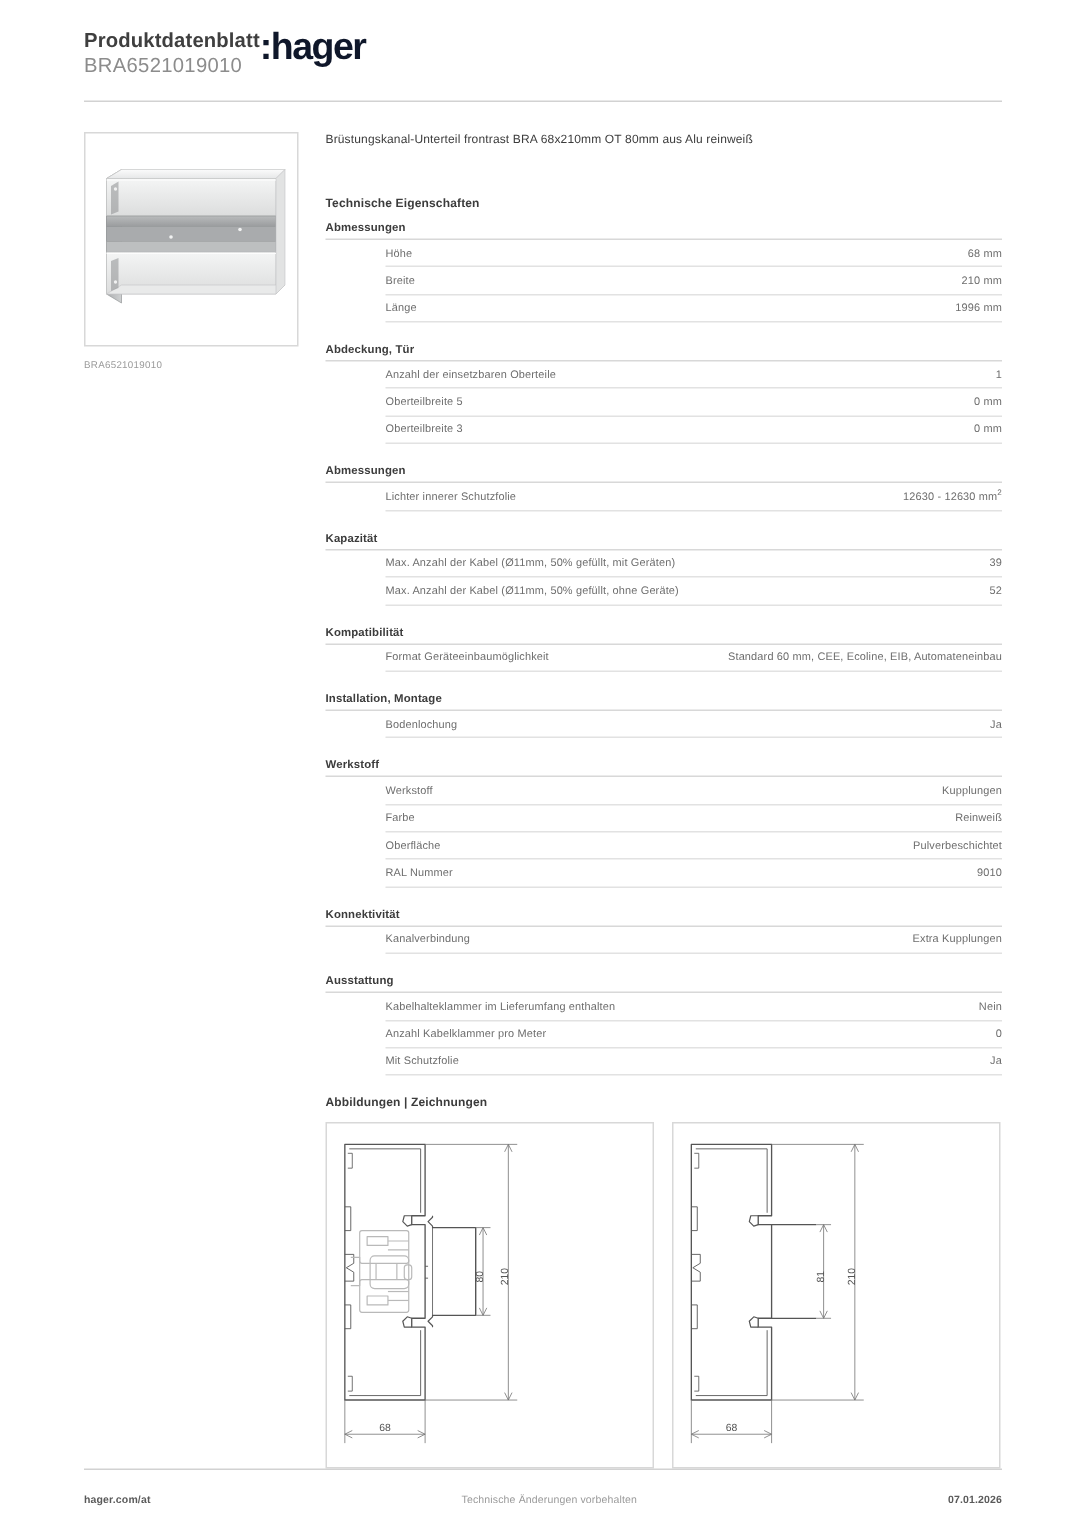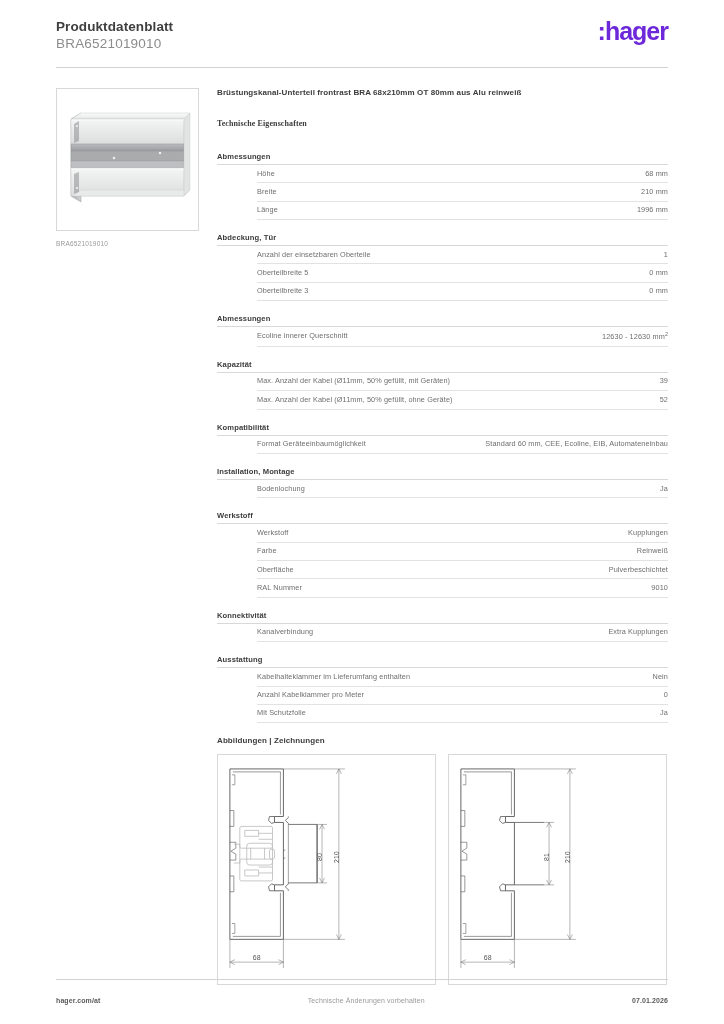--- a/index.html
+++ b/index.html
@@ -12,21 +12,21 @@
     position: relative;
     font-family: "Liberation Sans", sans-serif;
     color: #3c3c3c;
     overflow: hidden;
   }
 
   
   .header {
     position: absolute;
     left: 56px; top: 18px; width: 612px; height: 44px;
-    display: flex; align-items: flex-start; justify-content: space-between;
+    display: flex; align-items: flex-start; 
   }
   .title-block { line-height: 1.28; }
   .doc-title {
     font-size: 13.5px; font-weight: bold; color: #3f3f3f;
     letter-spacing: .1px;
   }
   .doc-subtitle {
     font-size: 13.5px; font-weight: normal; color: #8c8c8c;
     letter-spacing: .2px;
   }
@@ -46,26 +46,26 @@
     border: 1px solid #d8d8d8; background: #fff;
     position: relative; overflow: hidden;
   }
   .product-caption {
     margin-top: 9px; font-size: 6.5px; color: #9a9a9a; letter-spacing: .2px;
   }
 
   
   .spec-col { position: absolute; left: 217px; top: 88px; width: 451px; }
   .product-desc {
-    font-size: 8px; font-weight: bold; color: #3c3c3c;
-    letter-spacing: .1px; margin-bottom: 22px;
+    font-size: 8px; font-weight: normal; color: #3c3c3c;
+    letter-spacing: .1px; margin-bottom: 34px;
   }
   .section-head {
     font-size: 8px; font-weight: bold; color: #3c3c3c;
-    margin-bottom: 24px; letter-spacing: .1px; font-family: Liberation Serif, serif;
+    margin-bottom: 7px; letter-spacing: .1px;
   }
   .group { margin-bottom: 13px; }
   .group-title {
     font-size: 7.6px; font-weight: bold; color: #3c3c3c;
     padding-bottom: 3px; letter-spacing: .1px;
     border-bottom: 1px solid #d8d8d8;
   }
   .row {
     display: flex; align-items: flex-start; justify-content: space-between;
     border-bottom: 1px solid #e2e2e2;
@@ -106,21 +106,21 @@
   .footer .f-right { color: #5a5a5a; font-weight: bold; }
 </style>
 </head>
 <body>
 
 <div class="header">
   <div class="title-block">
     <div class="doc-title">Produktdatenblatt</div>
     <div class="doc-subtitle">BRA6521019010</div>
   </div>
-  <div class="logo" style="color: #6d28d9;">:hager</div>
+  <div class="logo" style="color: #0f172a;">:hager</div>
 </div>
 <div class="header-rule"></div>
 
 <div class="product-col">
   <div class="product-frame">
     <svg viewBox="0 0 141 141">
       <defs>
         <linearGradient id="gTop" x1="0" y1="0" x2="0" y2="1">
           <stop offset="0" stop-color="#fbfbfb"></stop>
             <stop offset="1" stop-color="#e6e7e8"></stop>
@@ -201,21 +201,21 @@
           <div class="val">0 mm</div>
         </div>
         <div class="row">
           <div class="lbl">Oberteilbreite 3</div>
           <div class="val">0 mm</div>
         </div>
       </div>
       <div class="group">
         <div class="group-title">Abmessungen</div>
         <div class="row">
-          <div class="lbl">Ecoline innerer Querschnitt</div>
+          <div class="lbl">Lichter innerer Schutzfolie</div>
           <div class="val">12630 - 12630 mm<sup>2</sup></div>
         </div>
       </div>
       <div class="group">
         <div class="group-title">Kapazität</div>
         <div class="row">
           <div class="lbl">Max. Anzahl der Kabel (Ø11mm, 50% gefüllt, mit Geräten)</div>
           <div class="val">39</div>
         </div>
         <div class="row">

